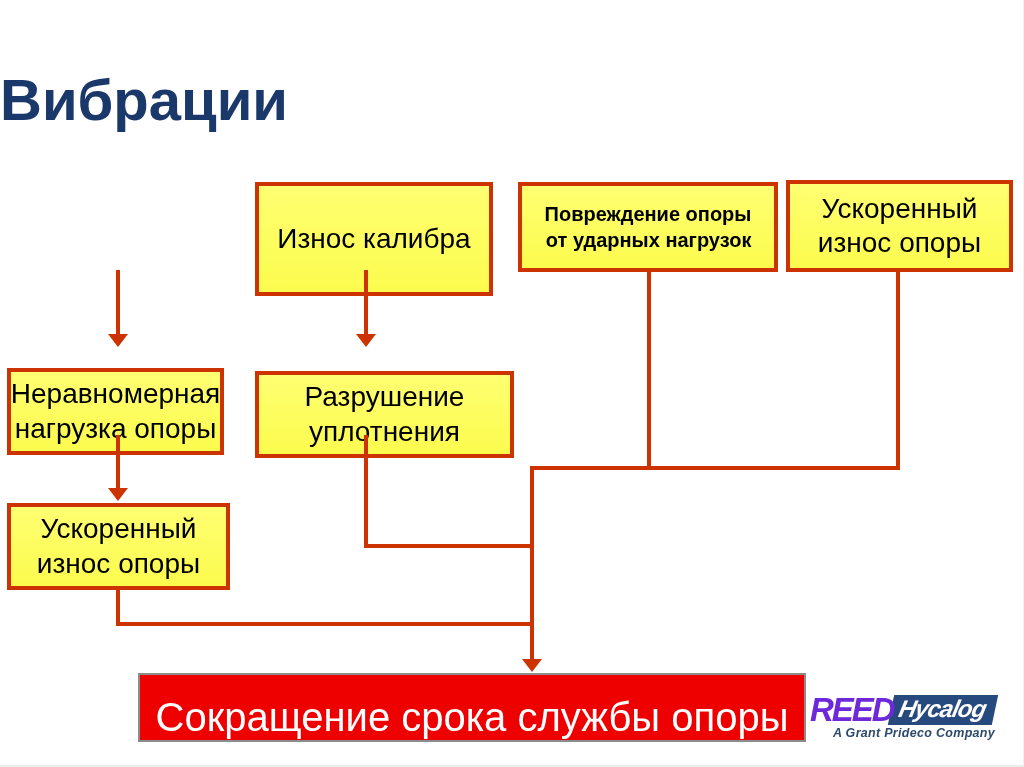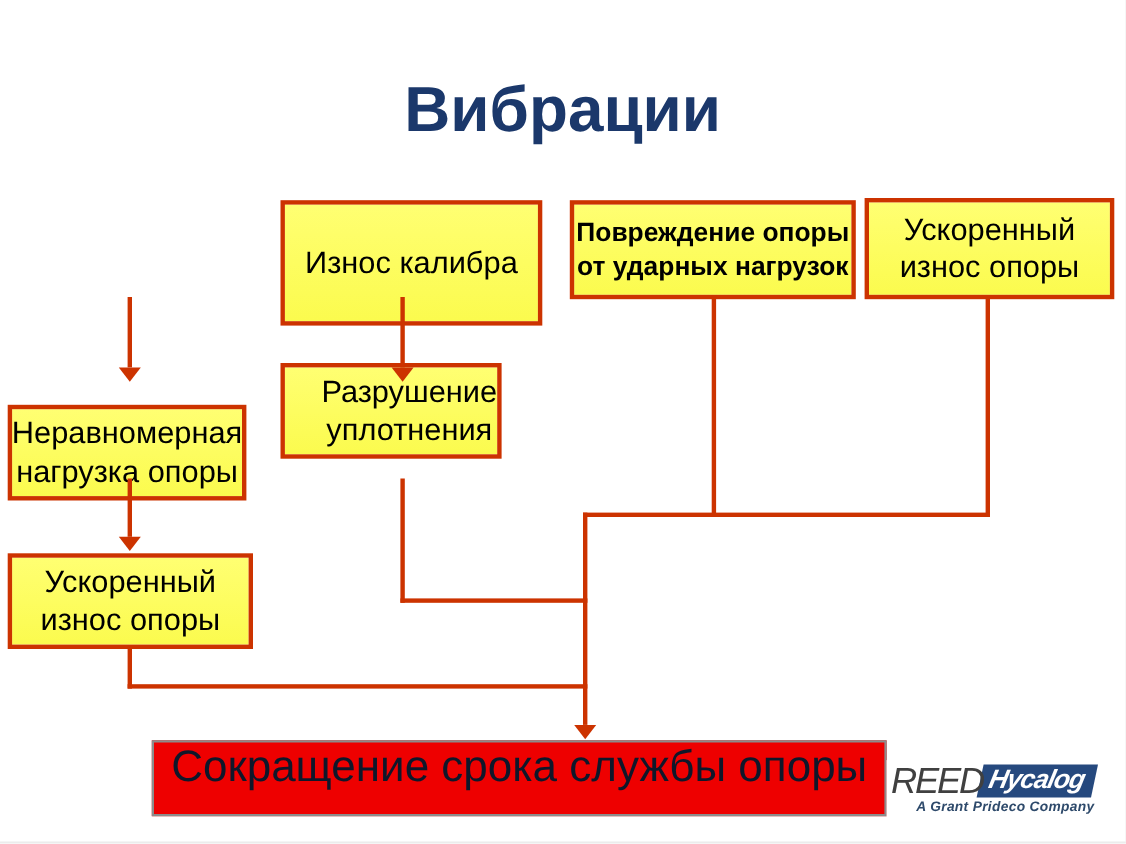--- a/index.html
+++ b/index.html
@@ -14,58 +14,58 @@
     overflow: hidden;
     border-right: 1px solid #f2f2f2;
     border-bottom: 2px solid #ececec;
   }
 
   .title {
     position: absolute;
     top: 66px;
     left: 0;
     width: 100%;
-    text-align: center;
     font-size: 58px;
     font-weight: bold;
     color: #1b386b;
     letter-spacing: 0px;
   }
 
   .node {
     position: absolute;
     background: linear-gradient(180deg, #ffff72 0%, #fbfb4e 100%);
     border: 4px solid #cc3300;
     display: flex;
     align-items: center;
     justify-content: center;
     text-align: center;
     color: #000000;
     font-size: 28px;
     line-height: 1.22;
     white-space: pre-line;
   }
   .node.small-bold {
-    font-size: 24px;
+    font-size: 20px;
     font-weight: bold;
     line-height: 1.3;
+    text-align: right;
   }
 
   .result-box {
     position: absolute;
     left: 138px;
     top: 673px;
     width: 668px;
     height: 69px;
     background: #ee0000;
     border: 2px solid #8c8c8c;
     display: flex;
-    align-items: flex-start;
+    align-items: flex-end;
     justify-content: center;
-    color: #0f172a;
+    color: #ffffff;
     font-size: 40px;
     white-space: nowrap;
   }
 
   .vline, .hline {
     position: absolute;
     background: #cc3300;
   }
   .vline { width: 4px; }
   .hline { height: 4px; }
@@ -87,23 +87,23 @@
     width: 212px;
     background: #ffffff;
     padding: 2px 0 2px 4px;
   }
   .logo-row {
     display: flex;
     align-items: center;
   }
   .logo-reed {
     font-size: 33px;
-    font-weight: normal;
+    font-weight: bold;
     font-style: italic;
-    color: #404040;
+    color: #6d28d9;
     letter-spacing: -2px;
     line-height: 1;
     position: relative;
     z-index: 2;
   }
   .logo-hycalog-box {
     background: #26497e;
     transform: skewX(-12deg);
     padding: 2px 10px 4px 8px;
     margin-left: -3px;
@@ -127,21 +127,21 @@
     letter-spacing: 0.3px;
     white-space: nowrap;
   }
 
   
   #n-wear-cutters        { left: 7px;   top: 180px; width: 222px; height: 92px; }
   #n-gauge-wear          { left: 255px; top: 182px; width: 238px; height: 114px; }
   #n-shock-damage        { left: 518px; top: 182px; width: 260px; height: 90px; }
   #n-acc-wear-top        { left: 786px; top: 180px; width: 227px; height: 92px; }
   #n-uneven-load         { left: 7px;   top: 368px; width: 217px; height: 87px; }
-  #n-seal-failure        { left: 255px; top: 330px; width: 201px; height: 87px; justify-content: flex-end; }
+  #n-seal-failure        { left: 255px; top: 371px; width: 259px; height: 87px; }
   #n-acc-wear-bottom     { left: 7px;   top: 503px; width: 223px; height: 87px; }
 </style>
 </head>
 <body>
 
 <div class="slide">
 
   <div class="title">Вибрации</div>
 
   <div class="node" id="n-gauge-wear">

